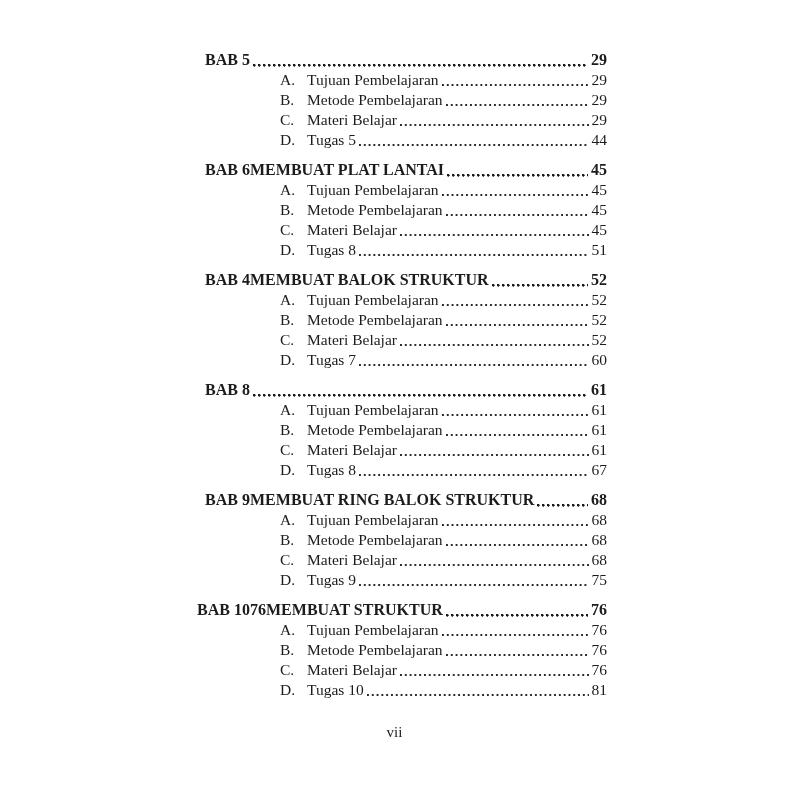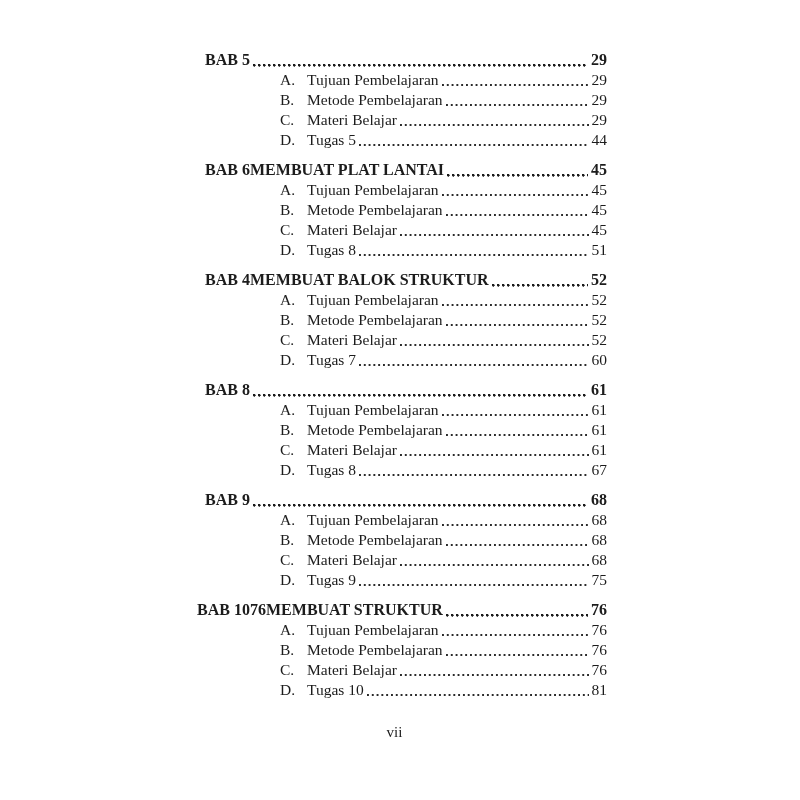--- a/index.html
+++ b/index.html
@@ -227,20 +227,21 @@
       <span class="spacer"></span>
       <span class="letter">D.</span>
       <span class="entry-label">Tugas 8</span>
       <span class="dots"></span>
       <span class="pagenum">67</span>
     </div>
       </section>
       <section class="toc-section">
     <div class="row head">
       <span class="bab">BAB 9</span>
+      <span class="entry-label">MEMBUAT RING BALOK STRUKTUR</span>
       <span class="dots"></span>
       <span class="pagenum">68</span>
     </div>
 
   <div class="row item">
       <span class="spacer"></span>
       <span class="letter">A.</span>
       <span class="entry-label">Tujuan Pembelajaran</span>
       <span class="dots"></span>
       <span class="pagenum">68</span>

